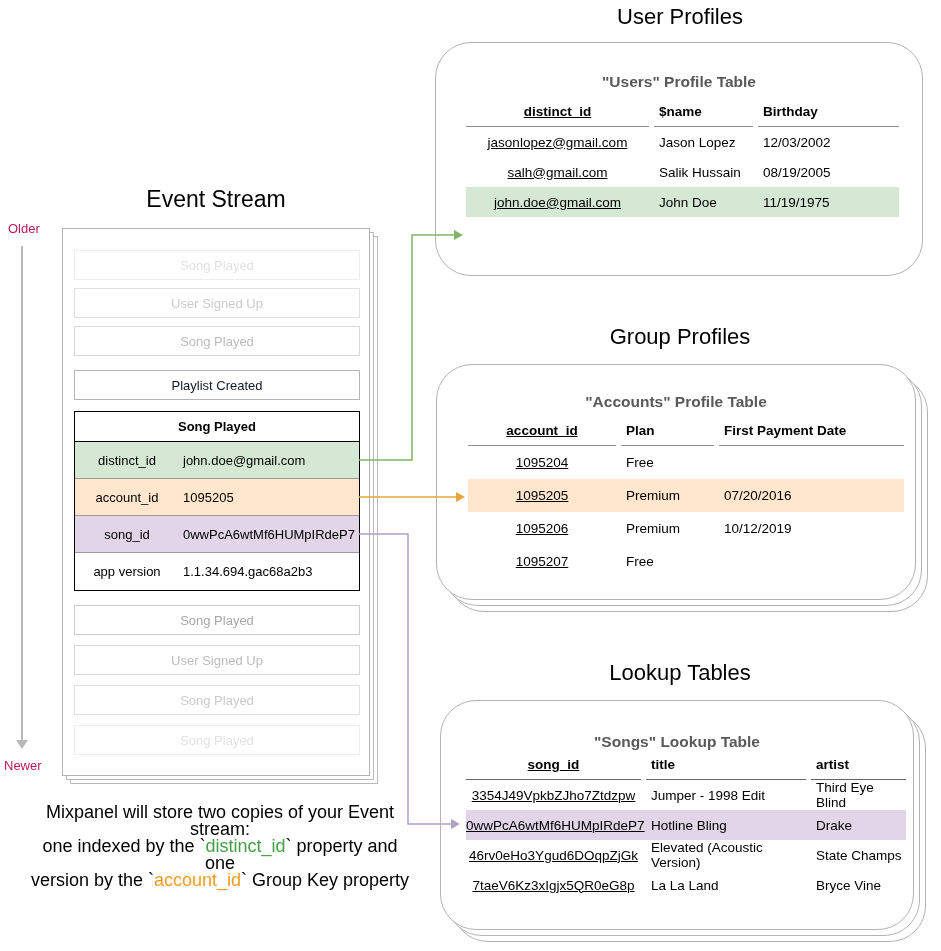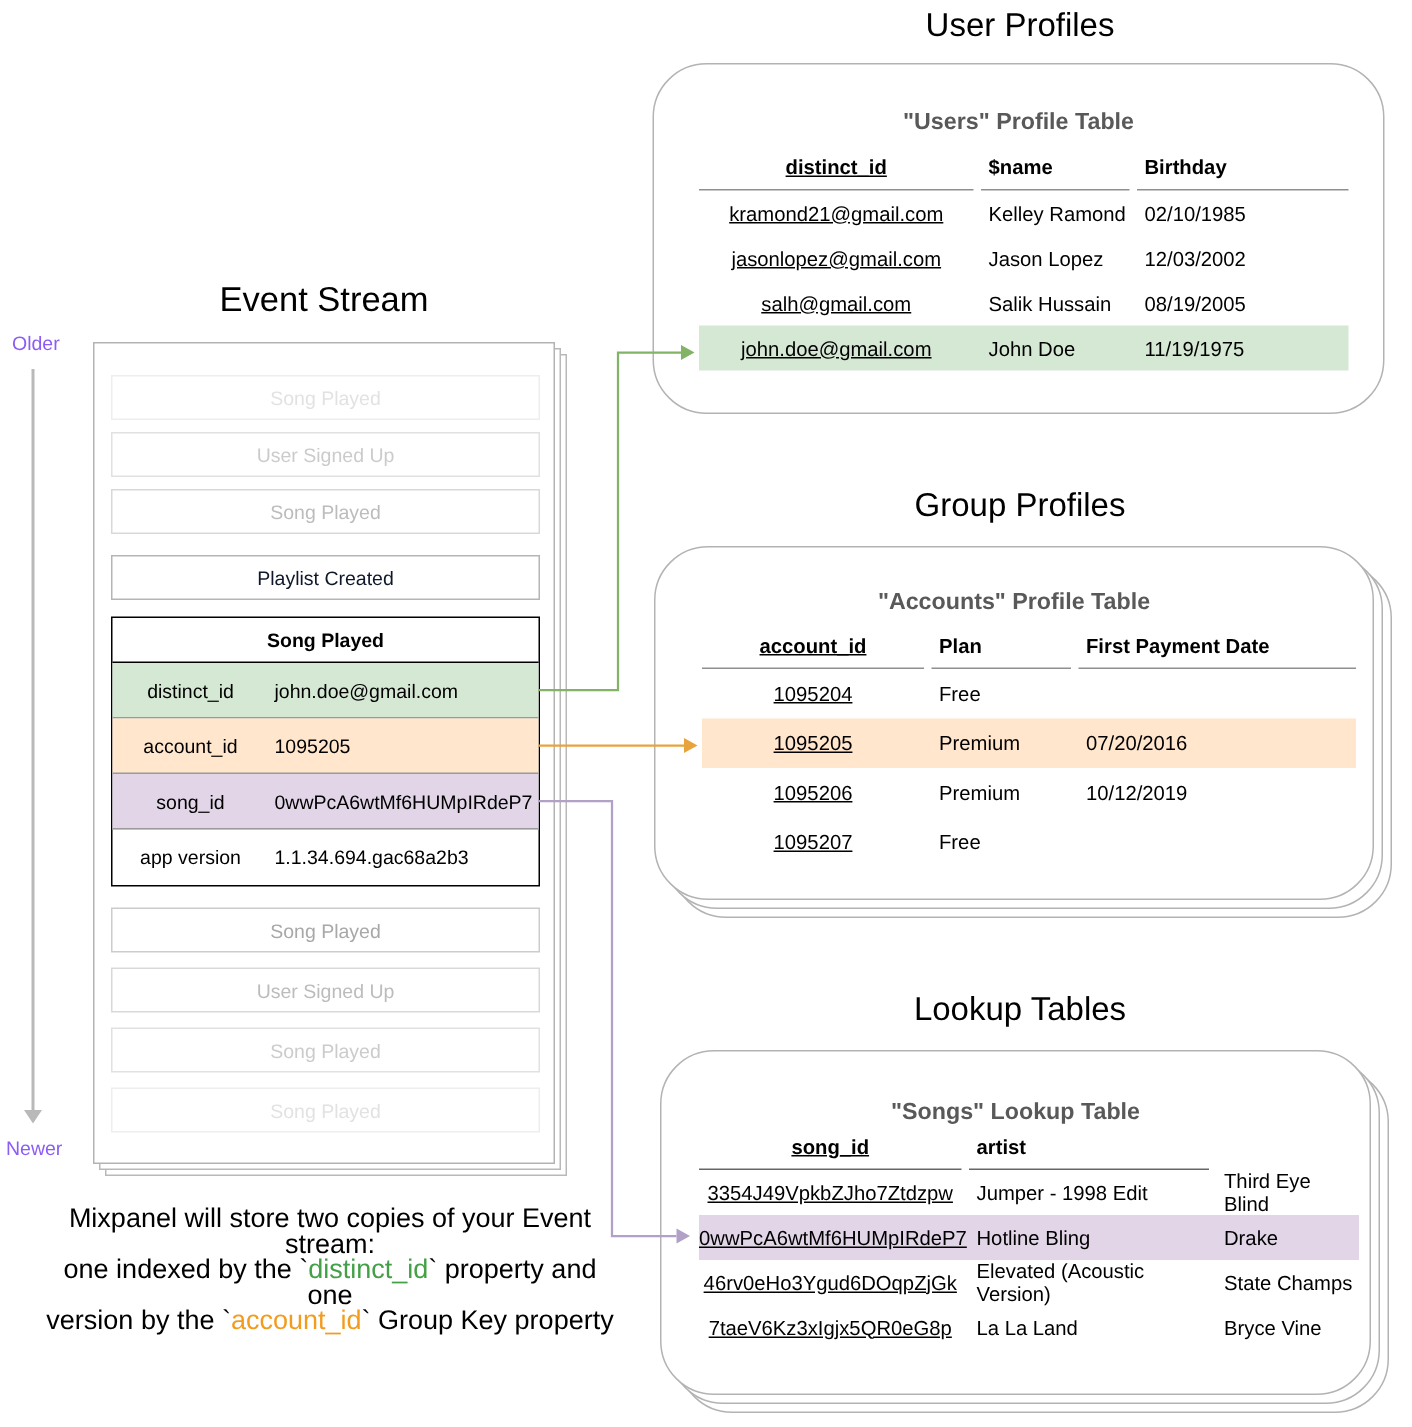--- a/index.html
+++ b/index.html
@@ -23,21 +23,21 @@
     font-weight:bold; font-size:13px; color:#000; border-bottom:1px solid #000; }
   .prow { height:37px; display:grid; grid-template-columns:104px 1fr; align-items:center;
     border-bottom:1px solid #9a9a9a; font-size:13px; }
   .prow:last-child { border-bottom:none; }
   .prow .k { text-align:center; }
   .prow .v { padding-left:4px; }
   .bg-green  { background:#d5e8d4; }
   .bg-orange { background:#ffe6cc; }
   .bg-purple { background:#e1d5e7; }
 
-  .timeline-label { position:absolute; font-size:13px; color:#8b5cf6; }
+  .timeline-label { position:absolute; font-size:13px; color:#be185d; }
   .timeline-line { position:absolute; left:21px; top:246px; width:2px; height:494px; background:#b9b9b9; }
   .timeline-arrowhead { position:absolute; left:16px; top:740px; width:0; height:0;
     border-left:6px solid transparent; border-right:6px solid transparent; border-top:9px solid #b9b9b9; }
 
   
   .card, .card-layer { position:absolute; background:#fff; border:1.5px solid #b3b3b3; border-radius:36px; }
   .tbl-title { position:absolute; left:0; width:100%; text-align:center;
     font-size:15.5px; font-weight:bold; color:#595959; }
 
   
@@ -114,25 +114,20 @@
 
   <div class="card" style="left:435px; top:42px; width:488px; height:234px;">
     <div class="tbl-title" style="top:30px;">"Users" Profile Table</div>
     <div class="rtable users" style="left:30px; top:61px; width:433px;">
       <div class="hdr">
         <div class="cell cc u">distinct_id</div>
         <div class="cell cl">$name</div>
         <div class="cell cl">Birthday</div>
       </div>
       <div class="row row30">
-        <div class="cc u">kramond21@gmail.com</div>
-        <div class="cl">Kelley Ramond</div>
-        <div class="cl">02/10/1985</div>
-      </div>
-      <div class="row row30">
         <div class="cc u">jasonlopez@gmail.com</div>
         <div class="cl">Jason Lopez</div>
         <div class="cl">12/03/2002</div>
       </div>
       <div class="row row30">
         <div class="cc u">salh@gmail.com</div>
         <div class="cl">Salik Hussain</div>
         <div class="cl">08/19/2005</div>
       </div>
       <div class="row row30 bg-green">
@@ -180,20 +175,21 @@
 
   <div class="section-title" style="left:430px; top:660px; width:500px;">Lookup Tables</div>
 
   <div class="card-layer" style="left:452px; top:712px; width:474px; height:230px;"></div>
   <div class="card-layer" style="left:446px; top:706px; width:474px; height:230px;"></div>
   <div class="card" style="left:440px; top:700px; width:474px; height:230px;">
     <div class="tbl-title" style="top:32px;">"Songs" Lookup Table</div>
     <div class="rtable songs" style="left:25px; top:56px; width:440px;">
       <div class="hdr">
         <div class="cell cc u">song_id</div>
+        <div class="cell cl">title</div>
         <div class="cell cl">artist</div>
       </div>
       <div class="row row30">
         <div class="cc u">3354J49VpkbZJho7Ztdzpw</div>
         <div class="cl">Jumper - 1998 Edit</div>
         <div class="cl">Third Eye Blind</div>
       </div>
       <div class="row row30 bg-purple">
         <div class="cc u">0wwPcA6wtMf6HUMpIRdeP7</div>
         <div class="cl">Hotline Bling</div>

